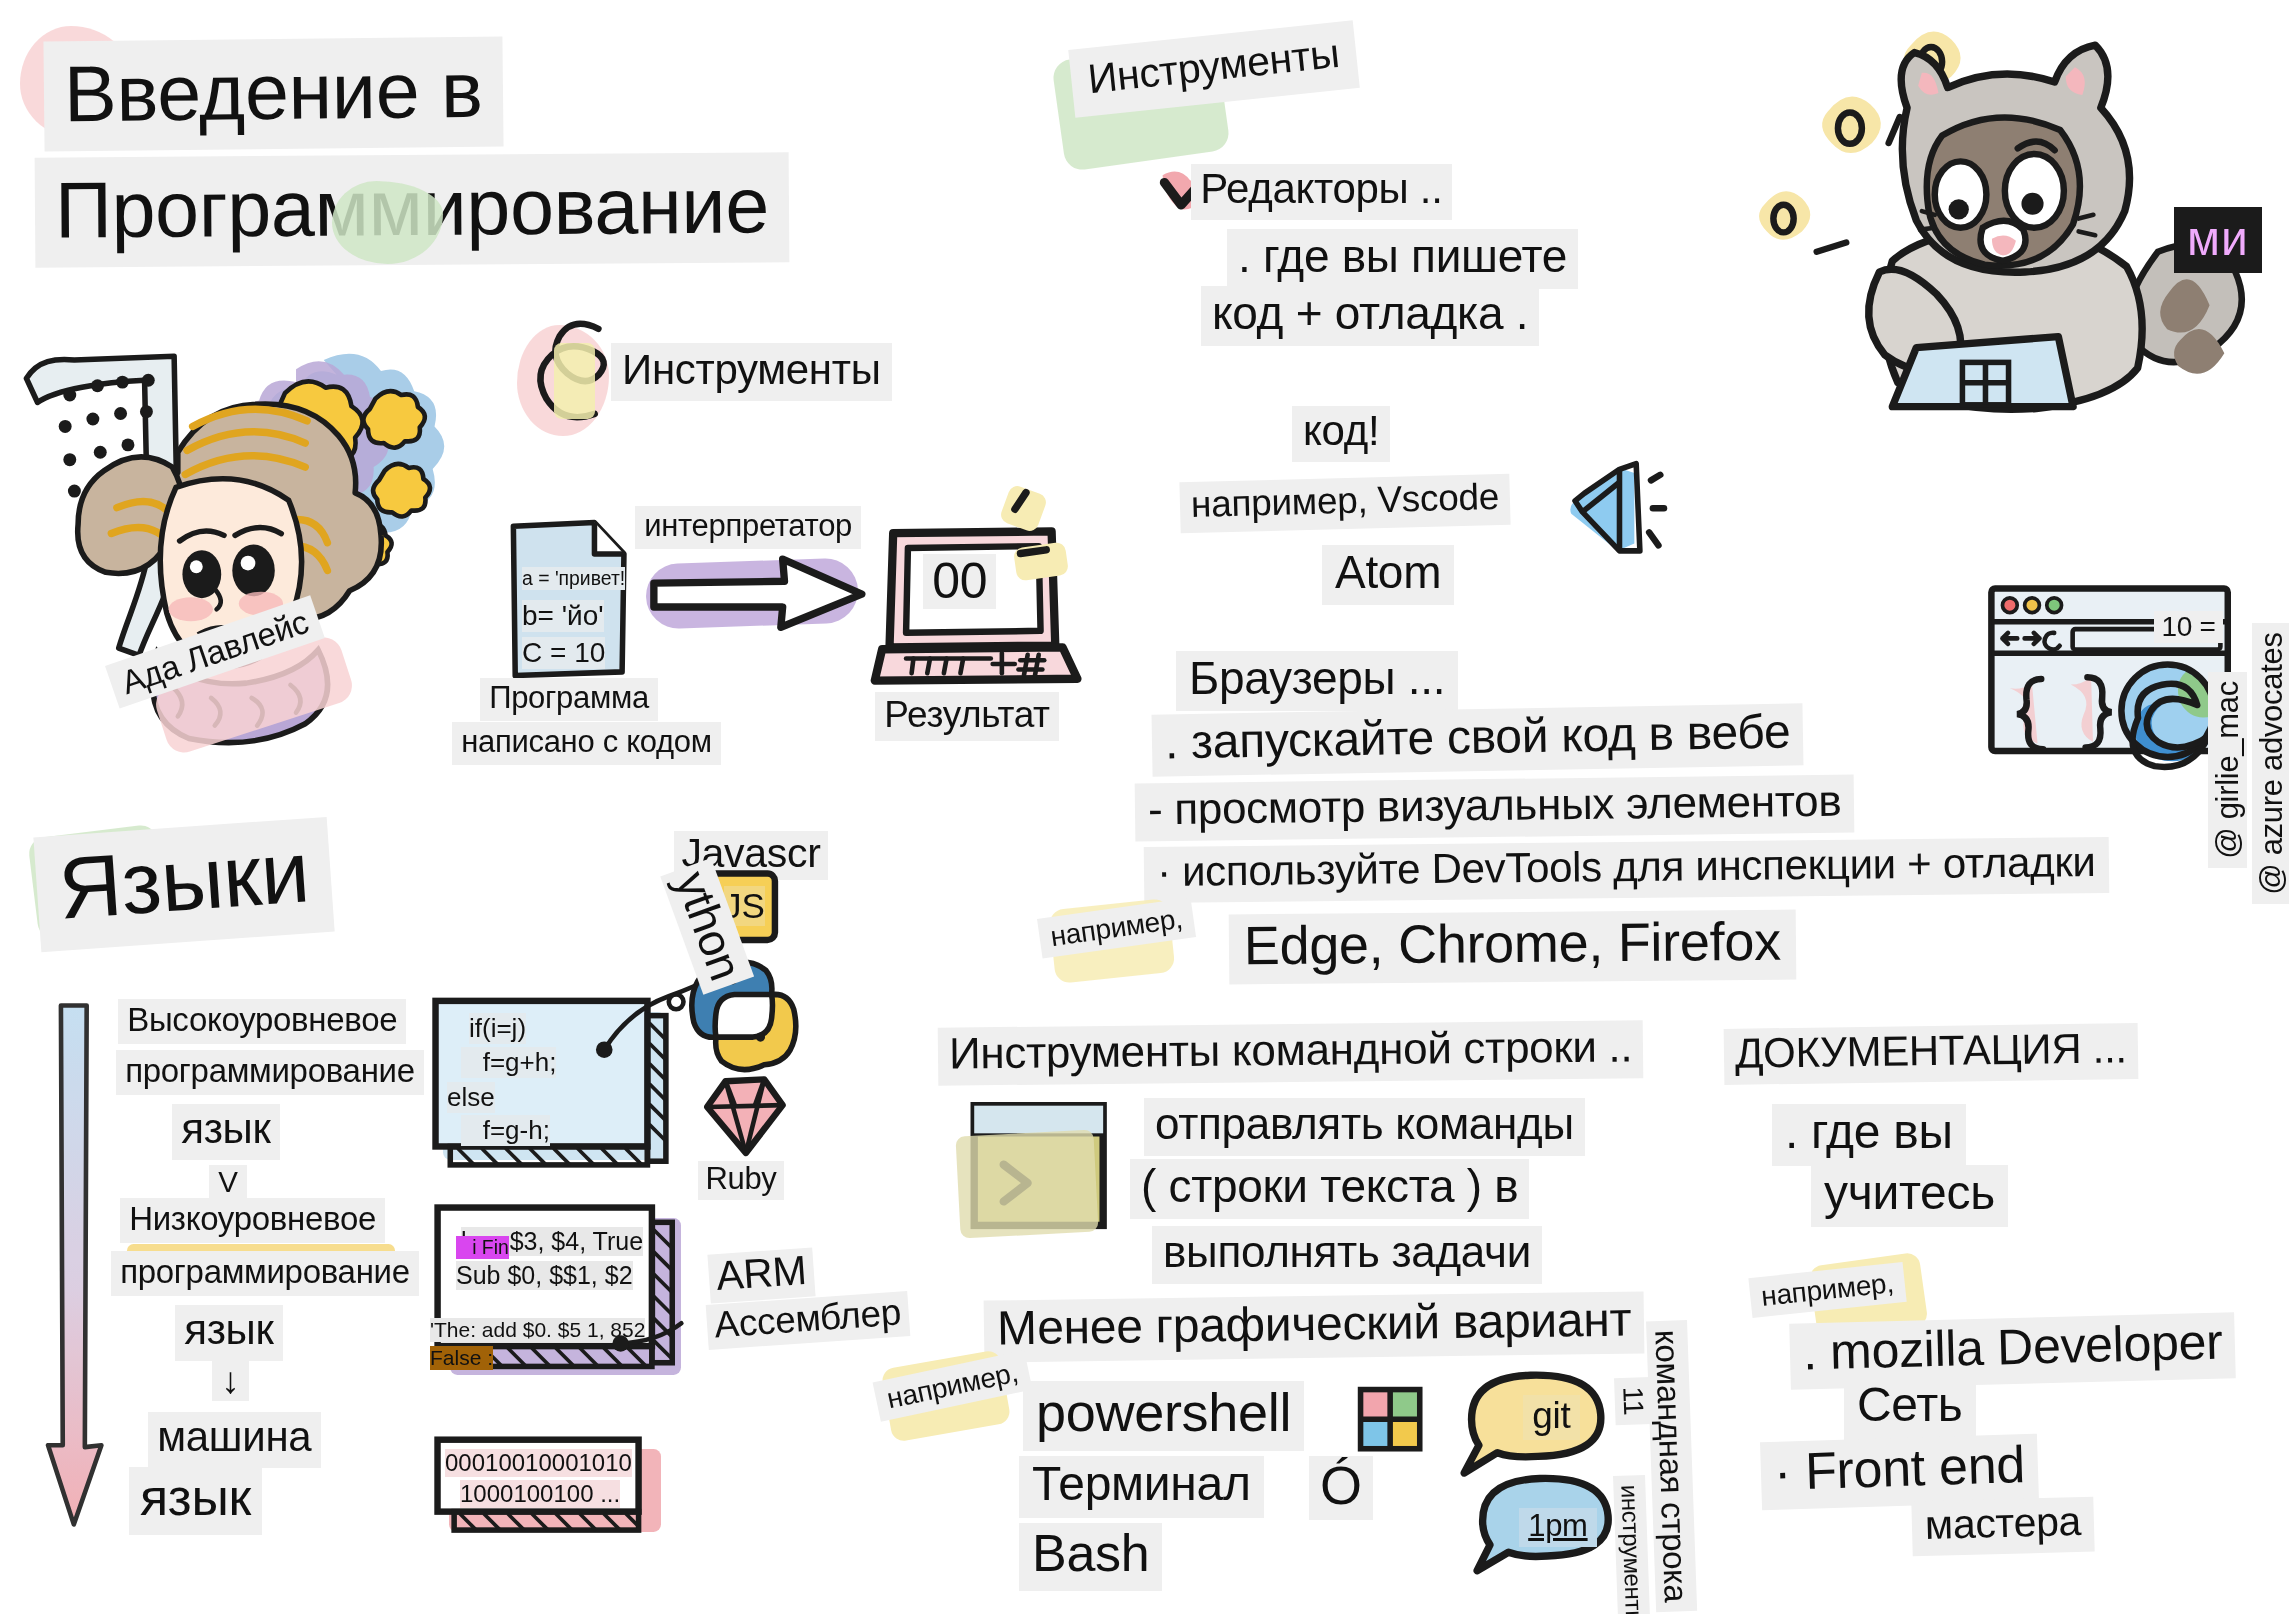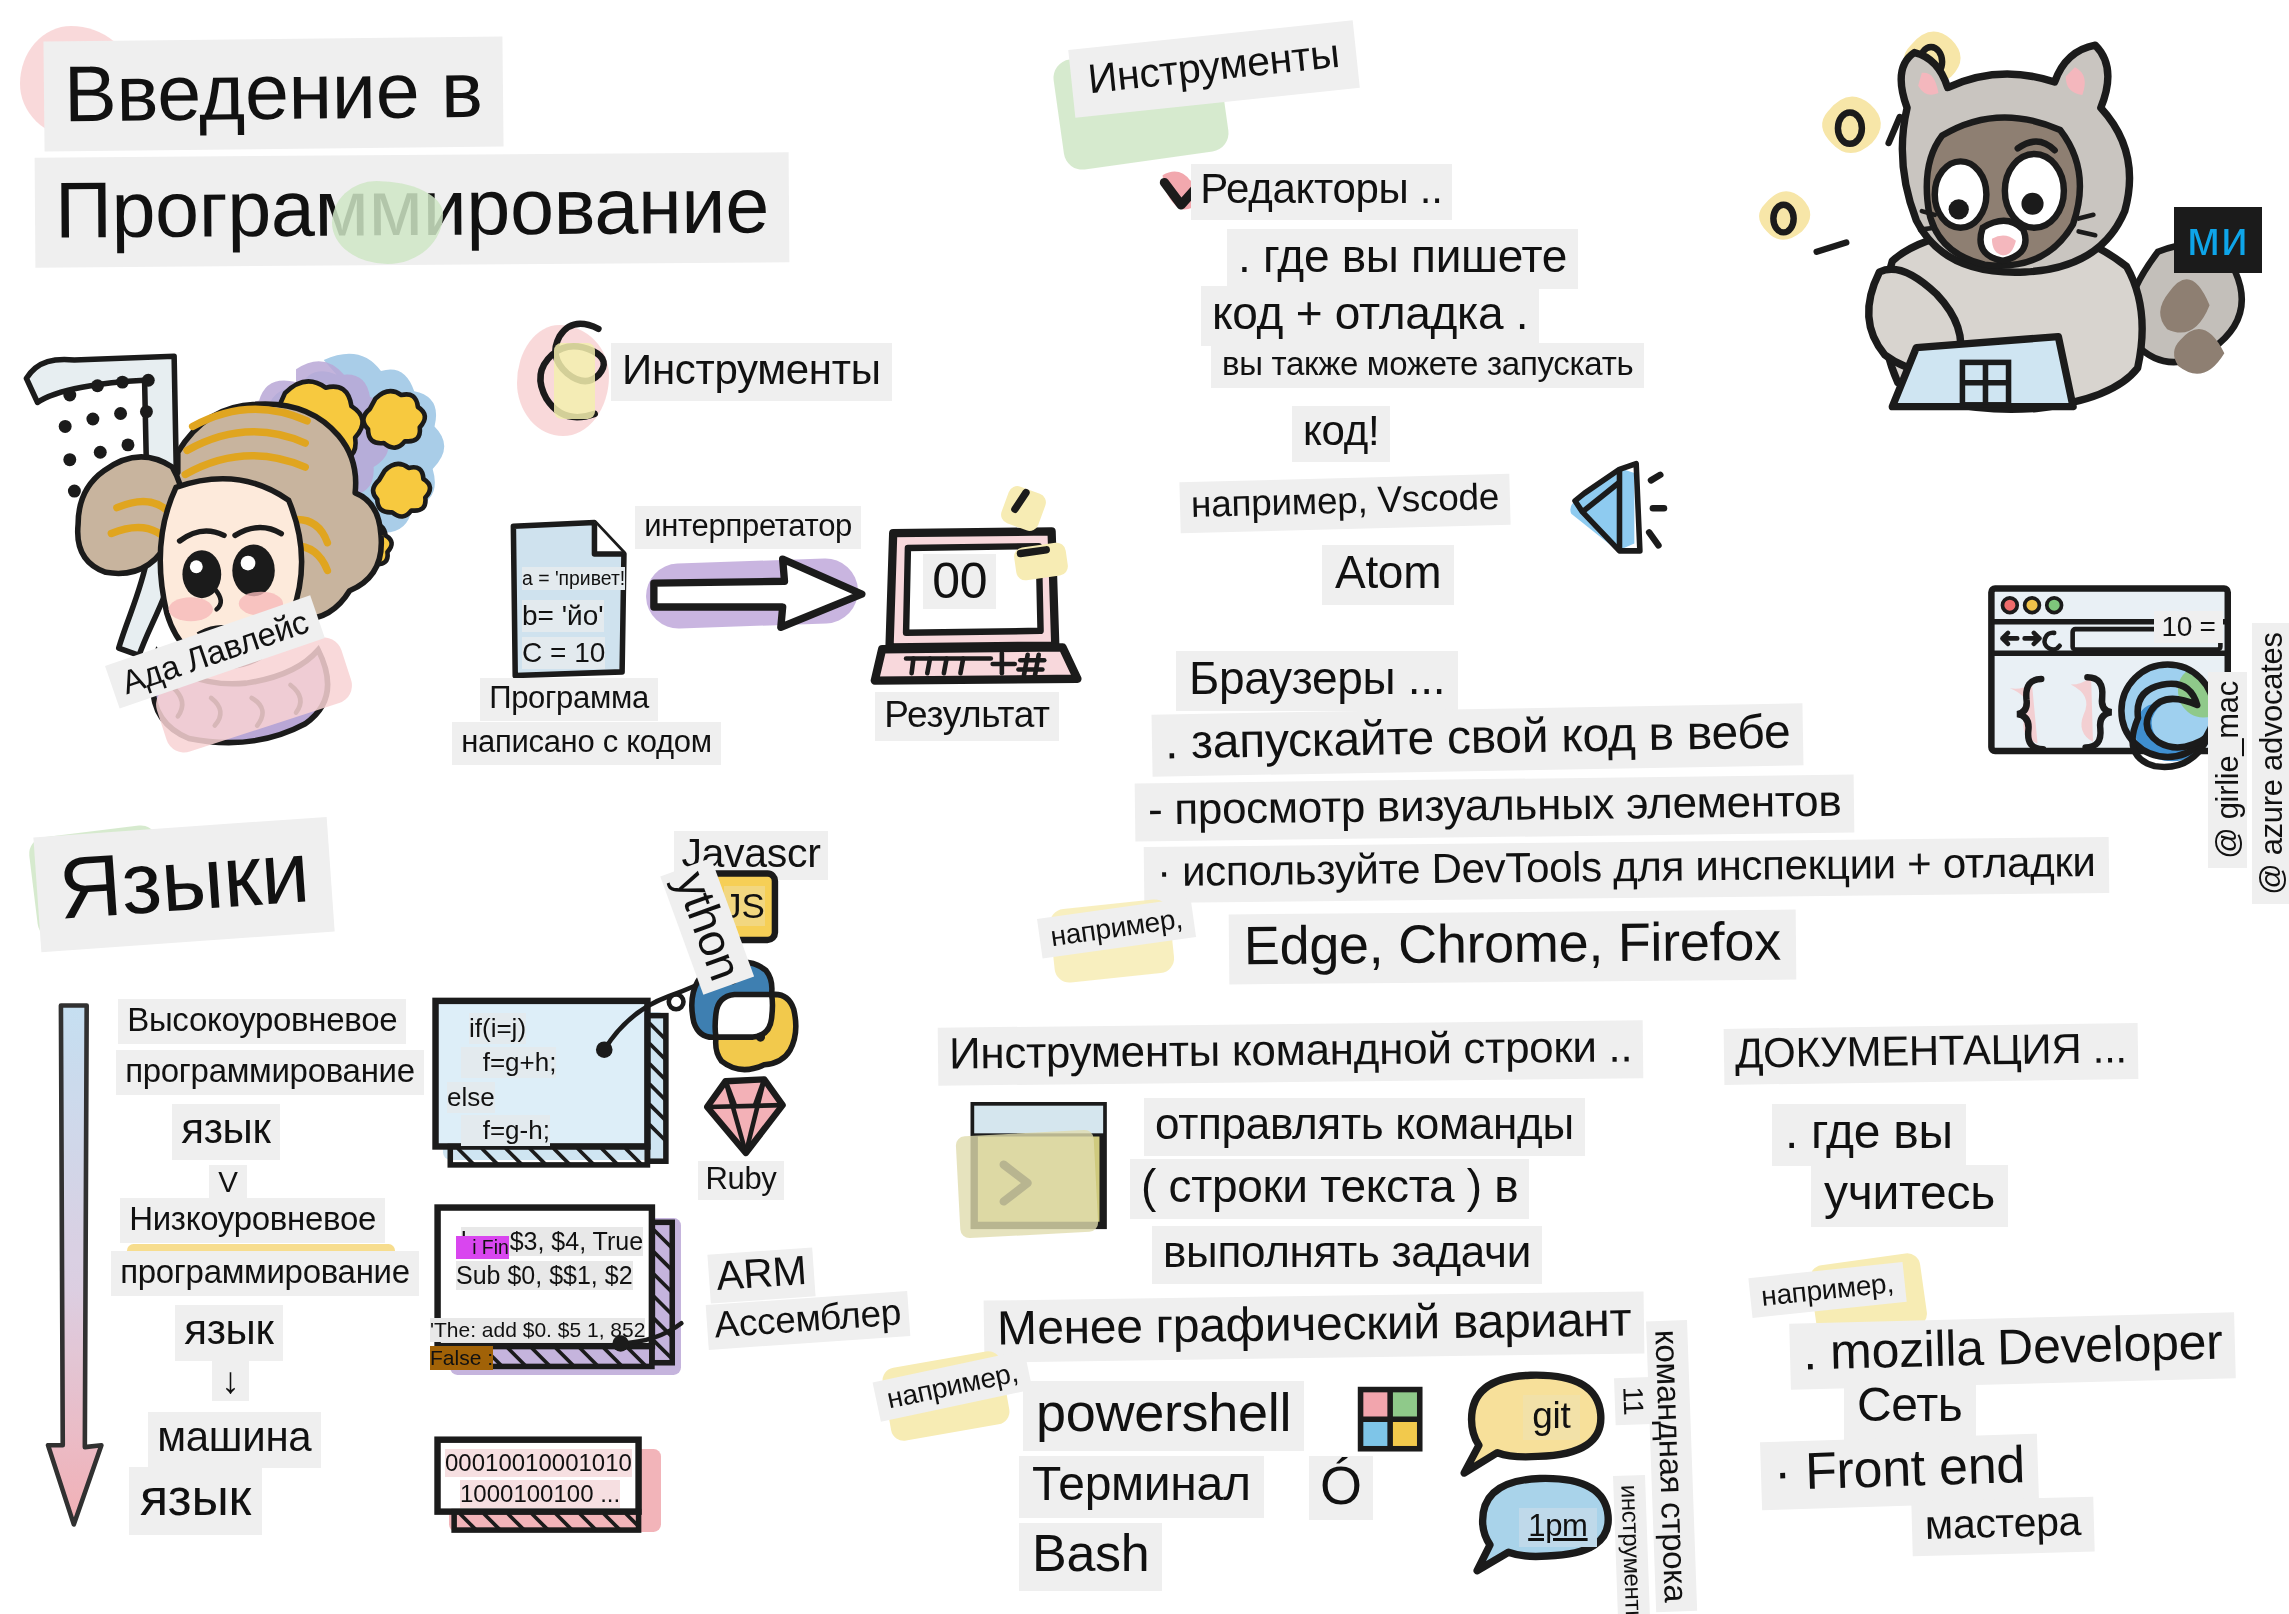--- a/index.html
+++ b/index.html
@@ -177,21 +177,20 @@
   <div class="chip" style="left:1071px;top:35px;font-size:41px;padding:11px 16.6px 14.8px 16.6px;transform:rotate(-6deg);">Инструменты</div>
 
   <svg style="position:absolute;left:1157px;top:164px;" width="65" height="65" viewBox="0 0 70 70">
     <path d="M6 12 q18 -10 30 6 q12 -18 28 -12 q6 18 -16 34 q-14 12 -24 8 q-16 -12 -18 -36 Z" fill="#f2a8ae"></path>
     <path d="M8 20 L 26 44 L 58 8" fill="none" stroke="#1b1b1b" stroke-width="10" stroke-linecap="round" stroke-linejoin="round"></path>
   </svg>
   <div class="chip" style="left:1191px;top:164px;font-size:42px;padding:3.7px 9.2px 9.2px 9.2px;">Редакторы ..</div>
 
   <div class="chip" style="left:1227px;top:229px;font-size:46px;padding:3.7px 11px 9.2px 11px;">. где вы пишете</div>
   <div class="chip" style="left:1227px;top:286px;font-size:46px;padding:3.7px 11px 9.2px 11px;transform:translateX(-26px);">код + отладка .</div>
-  <div class="chip" style="left:1237px;top:343px;font-size:33px;padding:3.7px 11px 7.4px 11px;transform:translateX(-26px);">вы также можете запускать</div>
   <div class="chip" style="left:1292px;top:406px;font-size:42px;padding:3.7px 11px 9.2px 11px;">код!</div>
 
   <div class="chip" style="left:1180px;top:478px;font-size:37px;padding:3.7px 11px 9.2px 11px;transform:rotate(-1.5deg);">например, Vscode</div>
 
   <svg style="position:absolute;left:1562px;top:460px;" width="102" height="102" viewBox="0 0 110 110">
     <path d="M18 42 q-12 6 -8 16 L 60 98 L 78 90 L 78 14 L 60 8 Z" fill="#8ecbf0"></path>
     <path d="M62 10 L 80 4 L 84 98 L 62 98 L 22 56 L 14 44 L 24 36 Z" fill="none" stroke="#1b1b1b" stroke-width="6" stroke-linejoin="round"></path>
     <path d="M62 10 L 62 98" fill="none" stroke="#1b1b1b" stroke-width="6"></path>
     <path d="M22 56 L 62 24" fill="none" stroke="#1b1b1b" stroke-width="6"></path>
     <g stroke="#1b1b1b" stroke-width="7" stroke-linecap="round">
@@ -249,21 +248,21 @@
         <path d="M352 230 L 370 234"></path>
     </g>
 
     <path d="M176 356 L 330 344 L 346 420 L 150 420 Z" fill="#cfe5f2" stroke="#1b1b1b" stroke-width="8" stroke-linejoin="round"></path>
     <g fill="none" stroke="#1b1b1b" stroke-width="6">
       <rect x="226" y="372" width="50" height="46"></rect>
       <path d="M226 394 L 276 394"></path>
         <path d="M251 372 L 251 418"></path>
     </g>
   </svg>
-  <div style="position:absolute;left:2174px;top:207px;background:#1b1b1b;color:#0ea5e9;font-size:48px;padding:3.7px 13px 7.4px 13px;letter-spacing:0.9px;">ми</div>
+  <div style="position:absolute;left:2174px;top:207px;background:#1b1b1b;color:#f0abfc;font-size:48px;padding:3.7px 13px 7.4px 13px;letter-spacing:0.9px;">ми</div>
 
   <div class="chip" style="left:1176px;top:651px;font-size:46px;padding:3.7px 13px 9.2px 13px;">Браузеры ...</div>
   <div class="chip" style="left:1152px;top:709px;font-size:48px;padding:3.7px 13px 9.2px 13px;transform:rotate(-1deg);">. запускайте свой код в вебе</div>
   <div class="chip" style="left:1135px;top:779px;font-size:44px;padding:3.7px 13px 9.2px 13px;transform:rotate(-0.7deg);">- просмотр визуальных элементов</div>
   <div class="chip" style="left:1144px;top:842px;font-size:42px;padding:3.7px 13px 9.2px 13px;transform:rotate(-0.6deg);">· используйте DevTools для инспекции + отладки</div>
 
   <div class="blob" style="left:1052px;top:904px;width:120px;height:74px;background:#f7ecb4;border-radius:14.8px;transform:rotate(-6deg);"></div>
   <div class="chip" style="left:1039px;top:908px;font-size:28px;padding:5.5px 11px;transform:rotate(-8deg);">например,</div>
   <div class="chip" style="left:1229px;top:912px;font-size:54px;padding:3.7px 14.8px 11px 14.8px;transform:rotate(-0.5deg);">Edge, Chrome, Firefox</div>
 

